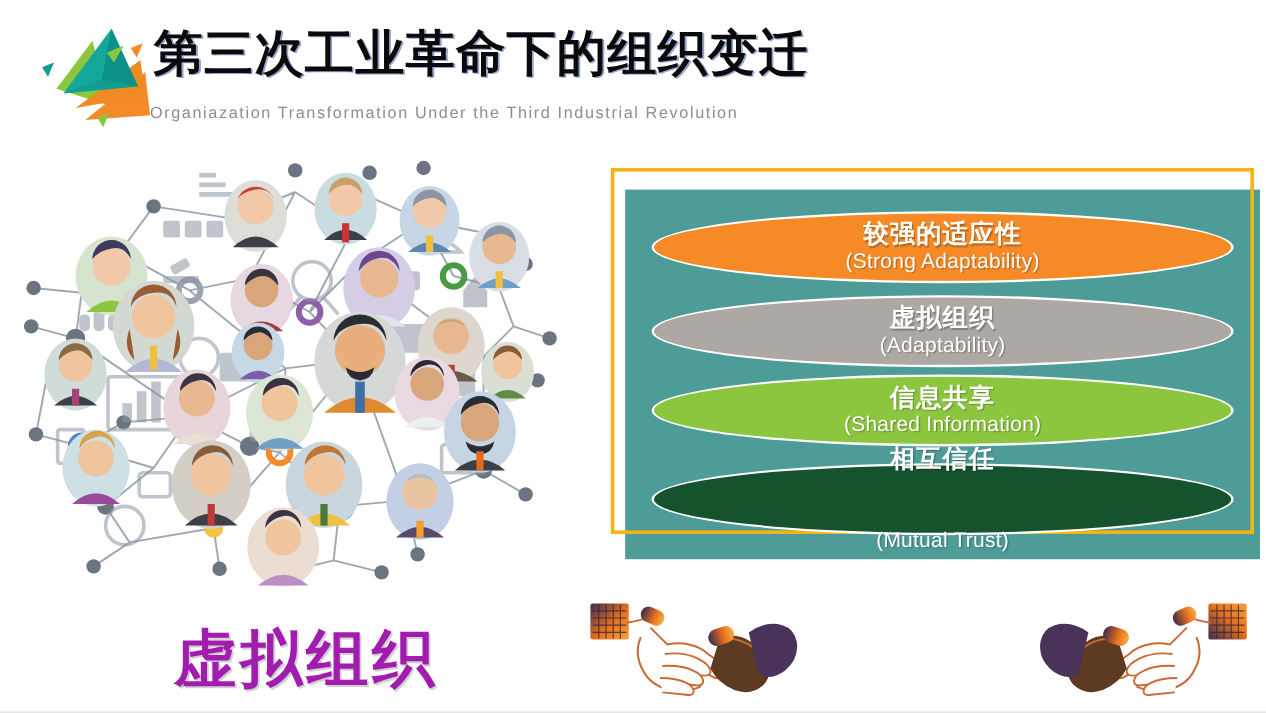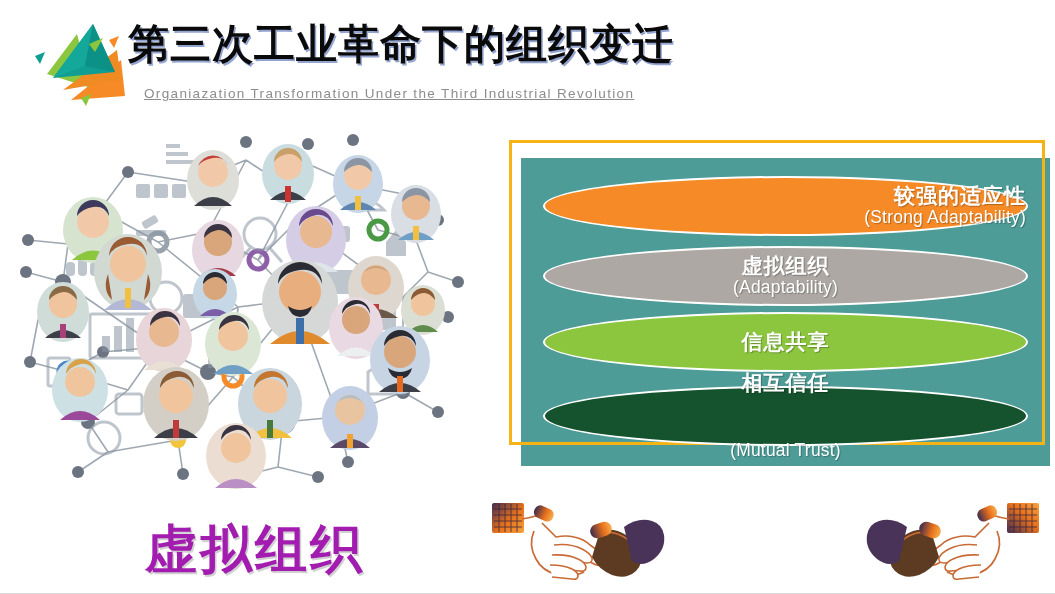--- a/index.html
+++ b/index.html
@@ -18,23 +18,23 @@
   .logo{position:absolute;left:33px;top:16px;width:104px;height:92px;}
   .logo svg{display:block;}
   .title-main{
     position:absolute;left:128px;top:24px;
     font-size:41px;font-weight:bold;color:#0a0a0a;
     letter-spacing:1px;line-height:1;white-space:nowrap;
     text-shadow:1.5px 1.5px 0 rgba(60,90,170,.55);
     text-align:right;
   }
   .title-sub{
-    position:absolute;left:144px;top:86px;
+    position:absolute;left:125px;top:86px;
     font-size:13.5px;color:#8d8d8d;letter-spacing:1.35px;
-    white-space:nowrap;font-weight:400;text-decoration:underline;
+    white-space:nowrap;font-weight:400;
   }
 
   
   .network{position:absolute;left:8px;top:122px;width:470px;height:370px;}
   .network svg{display:block;}
 
   
   .panel-wrap{position:absolute;left:505px;top:138px;width:545px;height:330px;}
   .yellow-frame{
     position:absolute;left:4px;top:2px;width:536px;height:305px;
@@ -53,21 +53,21 @@
     position:absolute;left:22px;width:485px;height:60px;
     border-radius:50%/50%;
     border:2px solid #ffffff;
     box-sizing:border-box;
     display:flex;flex-direction:column;align-items:center;justify-content:center;
     text-align:center;color:#ffffff;
     text-shadow:1px 1px 1px rgba(0,0,0,.28);
   }
   .ellipse .cn{font-size:21px;font-weight:bold;line-height:1.05;letter-spacing:1px;}
   .ellipse .en{font-size:17.5px;font-weight:normal;line-height:1.15;letter-spacing:.2px;}
-  .e0{top:18px;background:#f58a27;align-items:flex-end;}
+  .e0{top:18px;background:#f58a27;}
   .e1{top:88px;background:#ada8a4;}
   .e2{top:154px;background:#8cc63e;}
   .e3{top:228px;background:#0aa99b;}
 
   
   .bottom-label{
     position:absolute;left:145px;top:515px;width:230px;
     font-size:52px;font-weight:bold;color:#a21caf;letter-spacing:3px;
     text-shadow:1.5px 1.5px 0 rgba(120,120,120,.35);
   }
@@ -368,20 +368,21 @@
         <span class="en">(Strong Adaptability)</span>
       </div>
 
       <div class="ellipse e1" style="background: rgb(173, 168, 164);">
         <span class="cn">虚拟组织</span>
         <span class="en">(Adaptability)</span>
       </div>
 
       <div class="ellipse e2" style="background: rgb(140, 198, 62);">
         <span class="cn">信息共享</span>
+        <span class="en">(Shared Information)</span>
       </div>
 
       <div class="ellipse e3" style="background: #14532d; gap: 46px;">
         <span class="cn">相互信任</span>
         <span class="en">(Mutual Trust)</span>
       </div>
 
     </div>
   </div>
 

